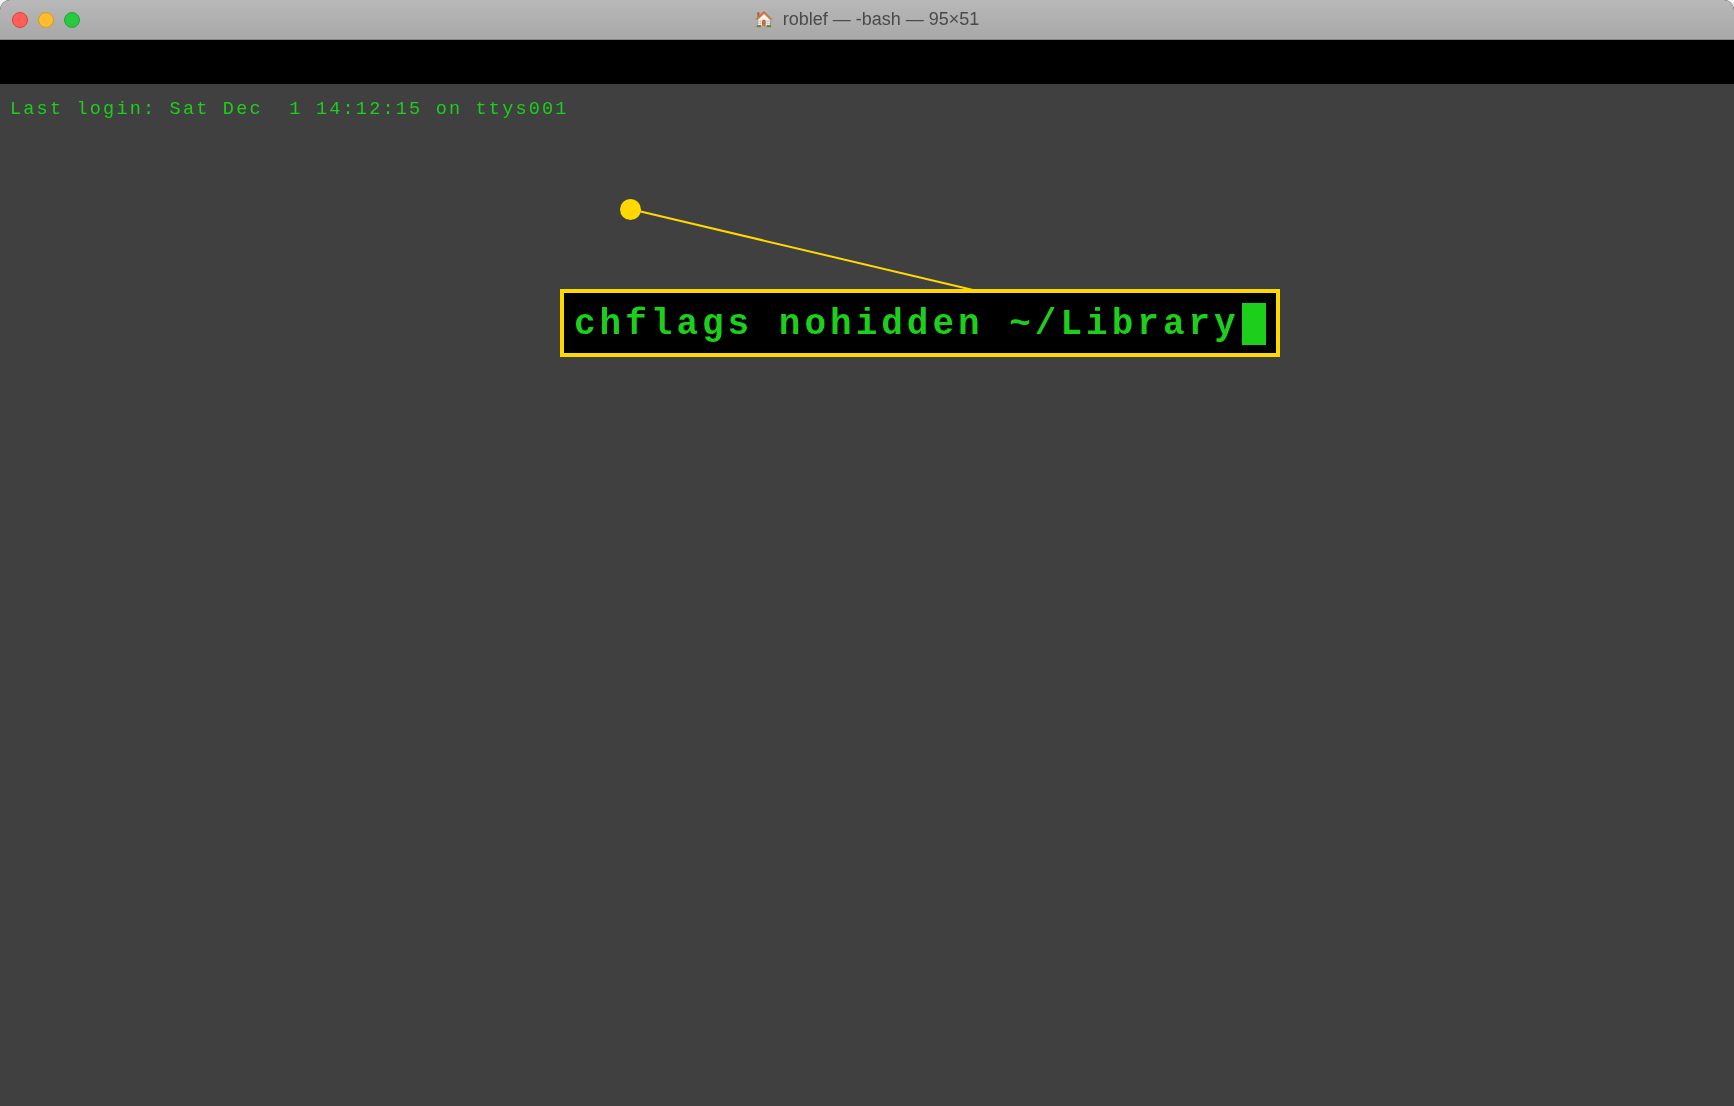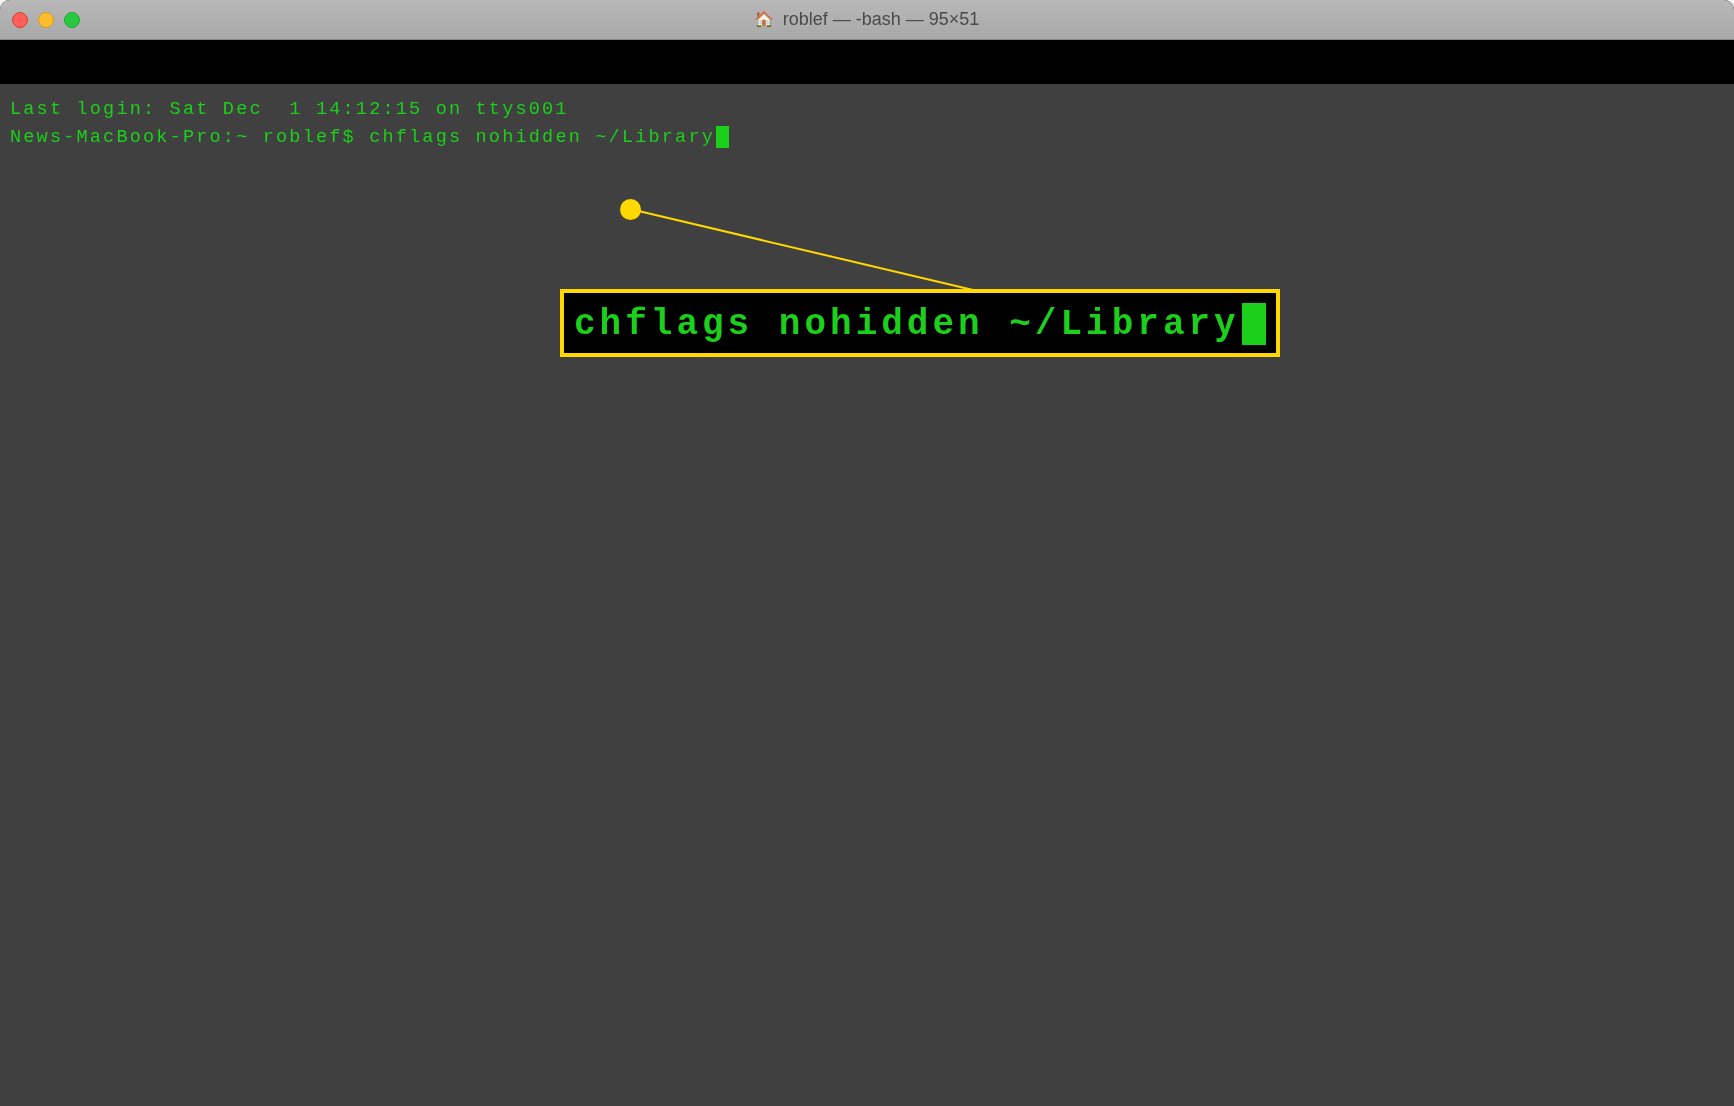--- a/index.html
+++ b/index.html
@@ -152,21 +152,20 @@
       <div class="light light-min"></div>
       <div class="light light-max"></div>
     </div>
     <div class="window-title">
       <span class="home-icon">🏠</span>
       <span>roblef — -bash — 95×51</span>
     </div>
   </div>
   <div class="terminal-body">
     <div class="terminal-line">Last login: Sat Dec  1 14:12:15 on ttys001</div>
-    <div class="terminal-line"><span>News-MacBook-Pro:~ roblef$ </span><span>chflags nohidden ~/Library</span><span class="cursor-block"></span></div>
 
     <div class="callout-overlay">
       <svg class="callout-line-svg">
         <line x1="10" y1="15" x2="370" y2="100" stroke="#ffd800" stroke-width="2"></line>
       </svg>
       <div class="callout-dot"></div>
       <div class="callout-box">
         <div class="callout-text">
           <span>chflags nohidden ~/Library</span><span class="callout-cursor"></span>
         </div>

